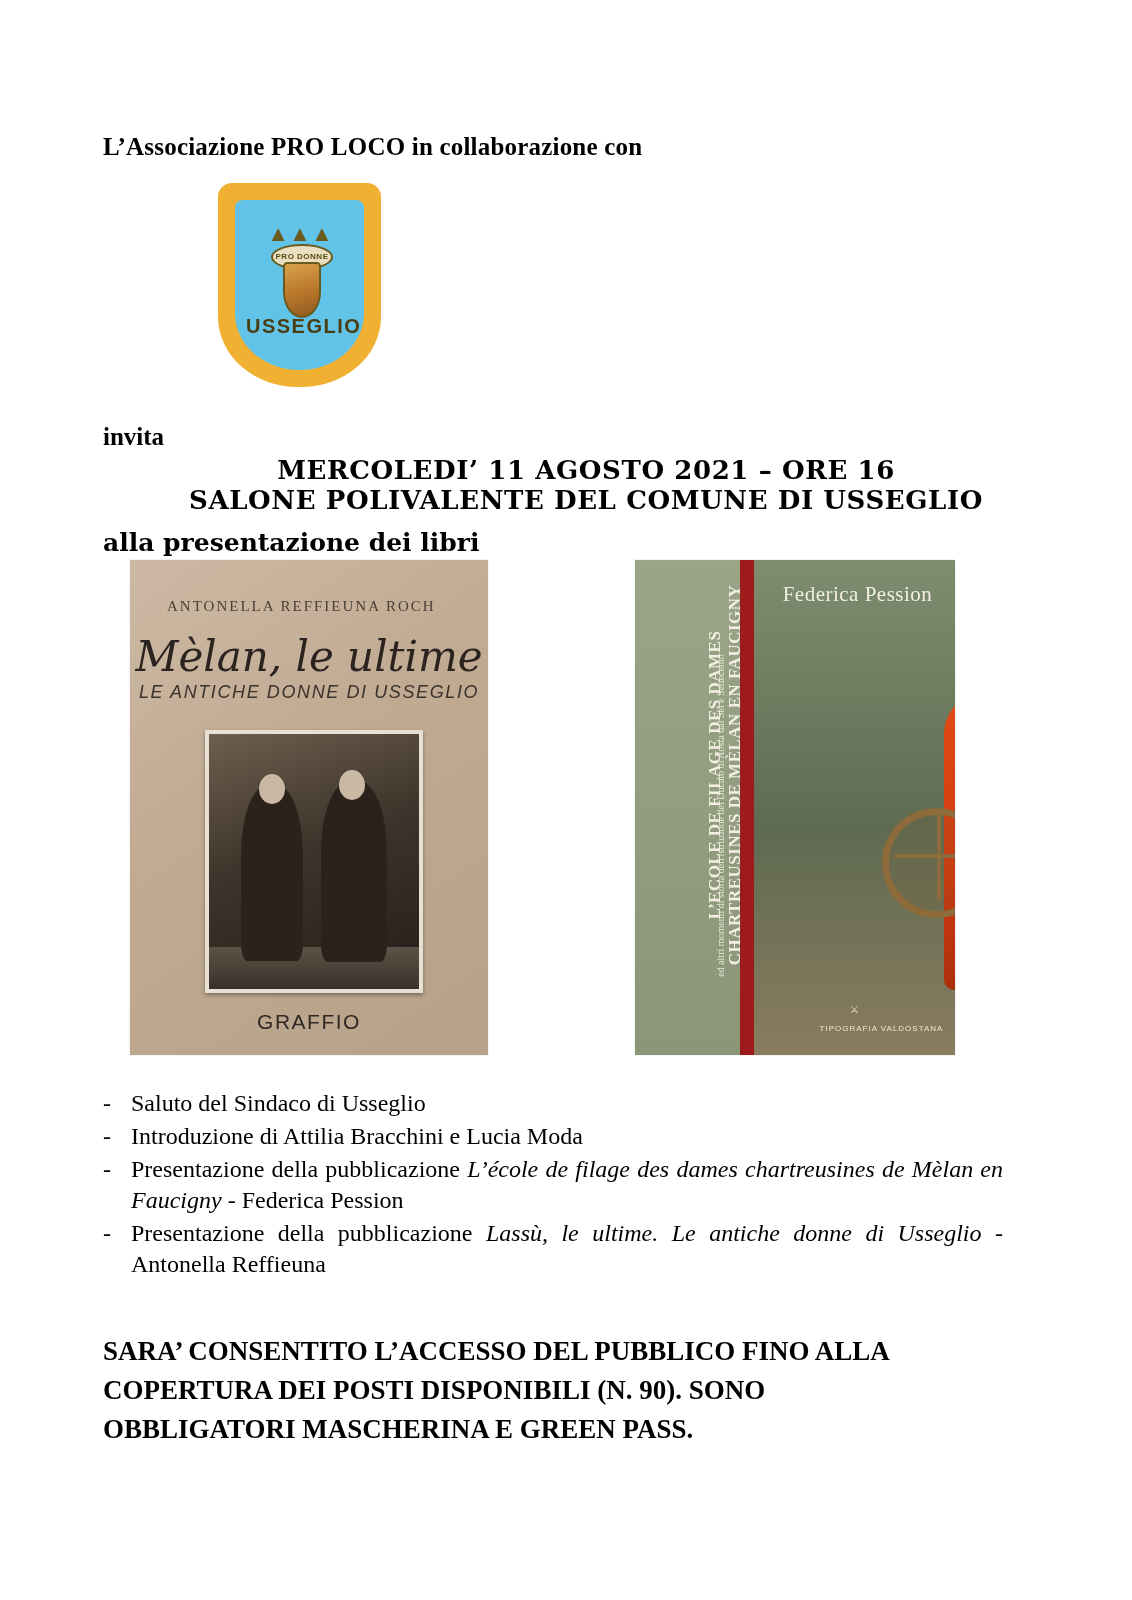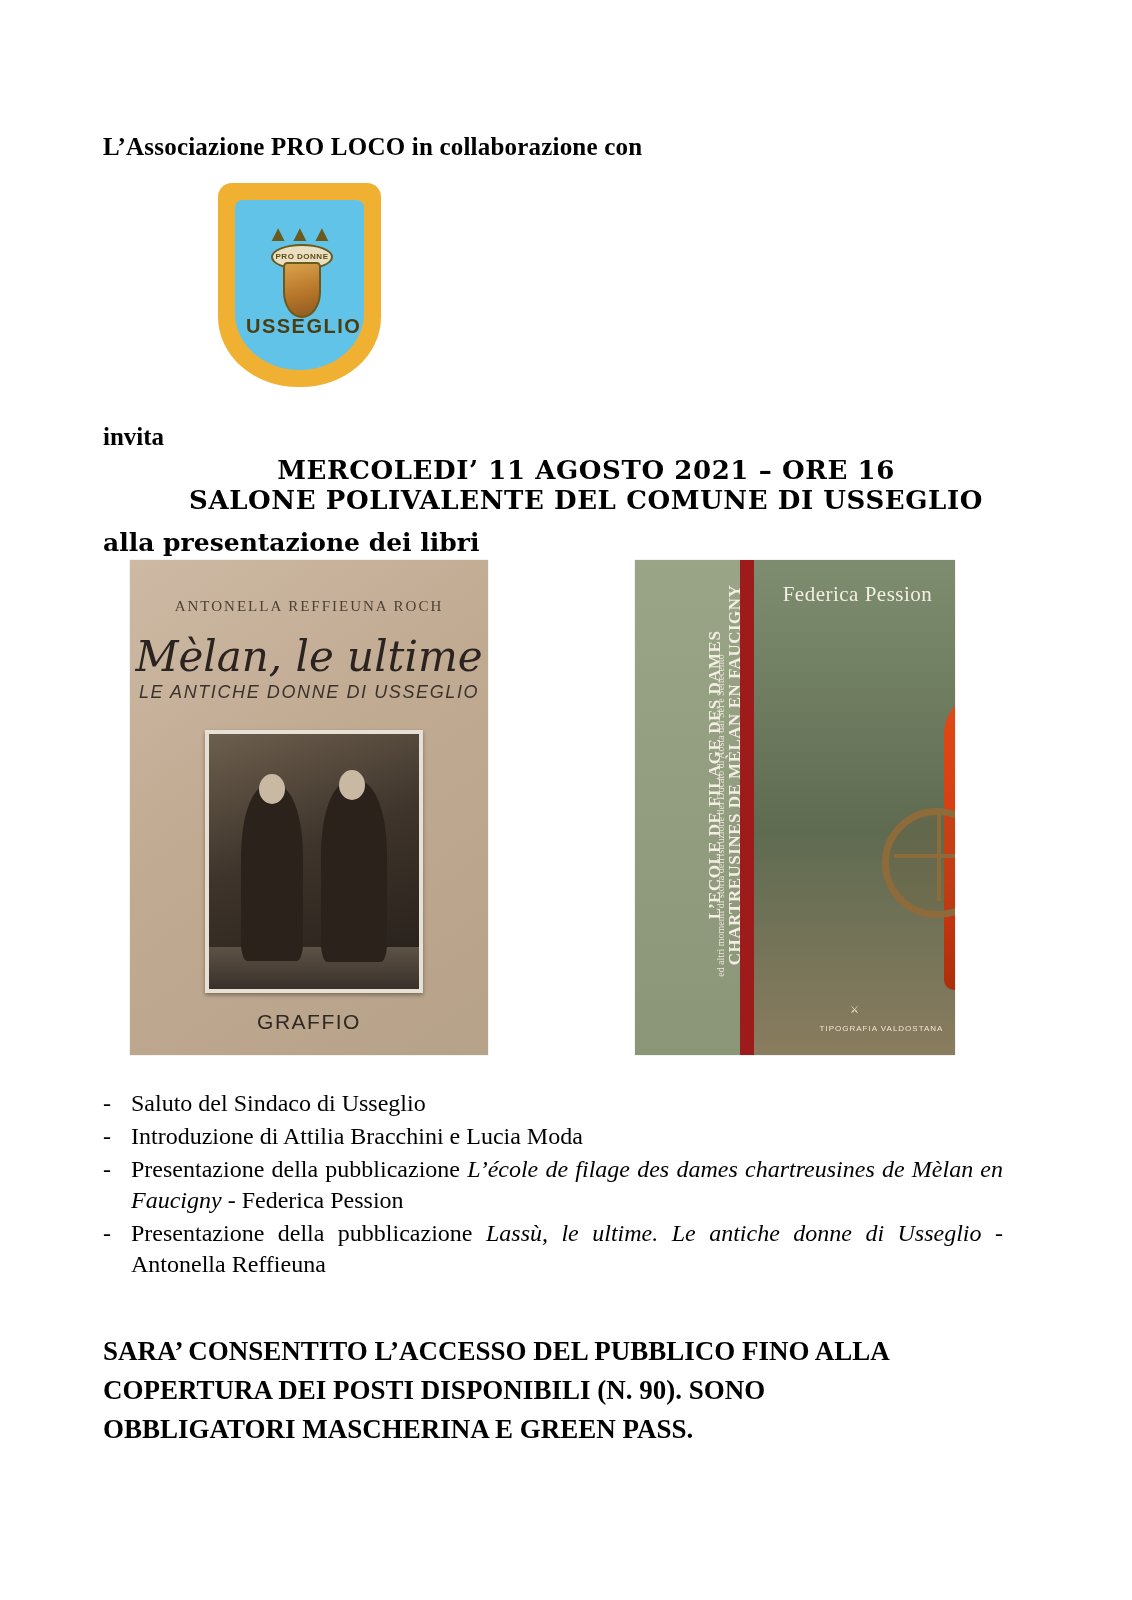--- a/index.html
+++ b/index.html
@@ -204,25 +204,26 @@
     width: 358px;
     height: 495px;
     background: linear-gradient(145deg,#cdb9a4 0%, #c2ab93 40%, #b6a189 100%);
     box-shadow: 0 0 1px rgba(0,0,0,.3);
     overflow: hidden;
   }
   .c1-author {
     position: absolute;
     left: 0; top: 38px;
     width: 100%;
-    text-align: center;
+    text-align: left;
     font-size: 15px;
     letter-spacing: 2px;
     color: #4b3f36;
     font-family: "Liberation Serif", serif;
+    padding-left: 37px;
   }
   .c1-title {
     position: absolute;
     left: 0; top: 72px;
     width: 100%;
     text-align: center;
     font-size: 42px;
     font-style: italic;
     color: #2a2320;
     font-family: "DejaVu Serif", serif;

